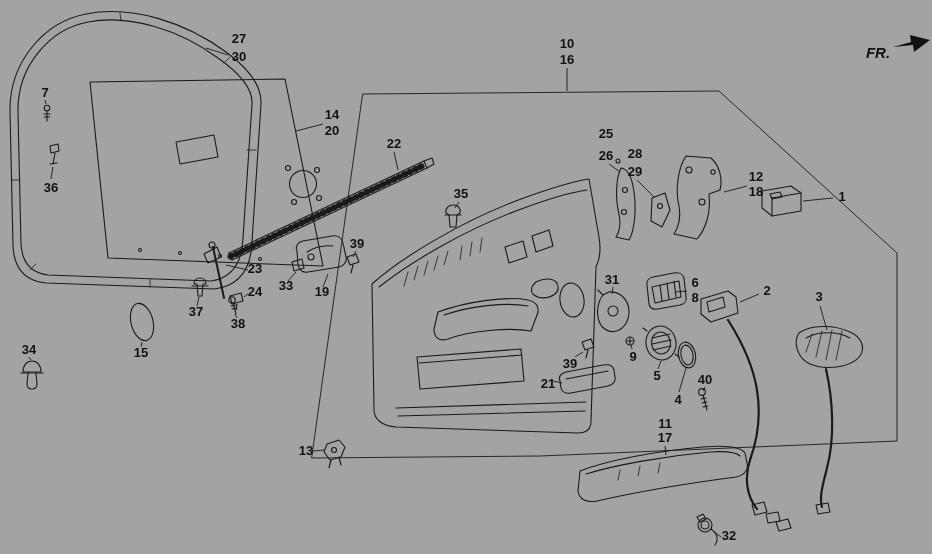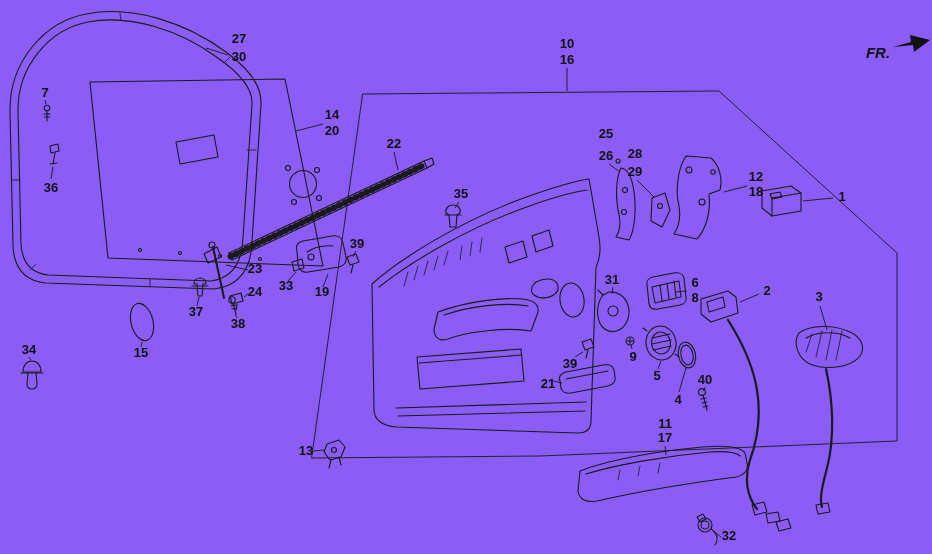--- a/index.html
+++ b/index.html
@@ -1,16 +1,16 @@
 <!DOCTYPE html>
 <html><head>
 <meta charset="utf-8">
 <style>
   html,body{margin:0;padding:0;background:#e9e9e9;}
-  .stage{position:relative;width:932px;height:554px;background:#8b5cf6;overflow:hidden;}
+  .stage{position:relative;width:932px;height:554px;background:#a3a3a3;overflow:hidden;}
   svg{display:block;}
   svg text{font-family:"Liberation Sans","DejaVu Sans",sans-serif;fill:#111111;}
   .part-label{font-size:13px;font-weight:600;}
   .fr-label{font-size:15px;font-weight:700;font-style:italic;}
   .art{stroke:#1a1a1a;fill:none;stroke-width:1.1;stroke-linejoin:round;stroke-linecap:round;}
   .thin{stroke-width:0.9;}
   .leader{stroke:#1a1a1a;stroke-width:0.9;}
   .wire{stroke-width:2.2;}
   .hatchline{stroke-width:0.8;}
 </style>

